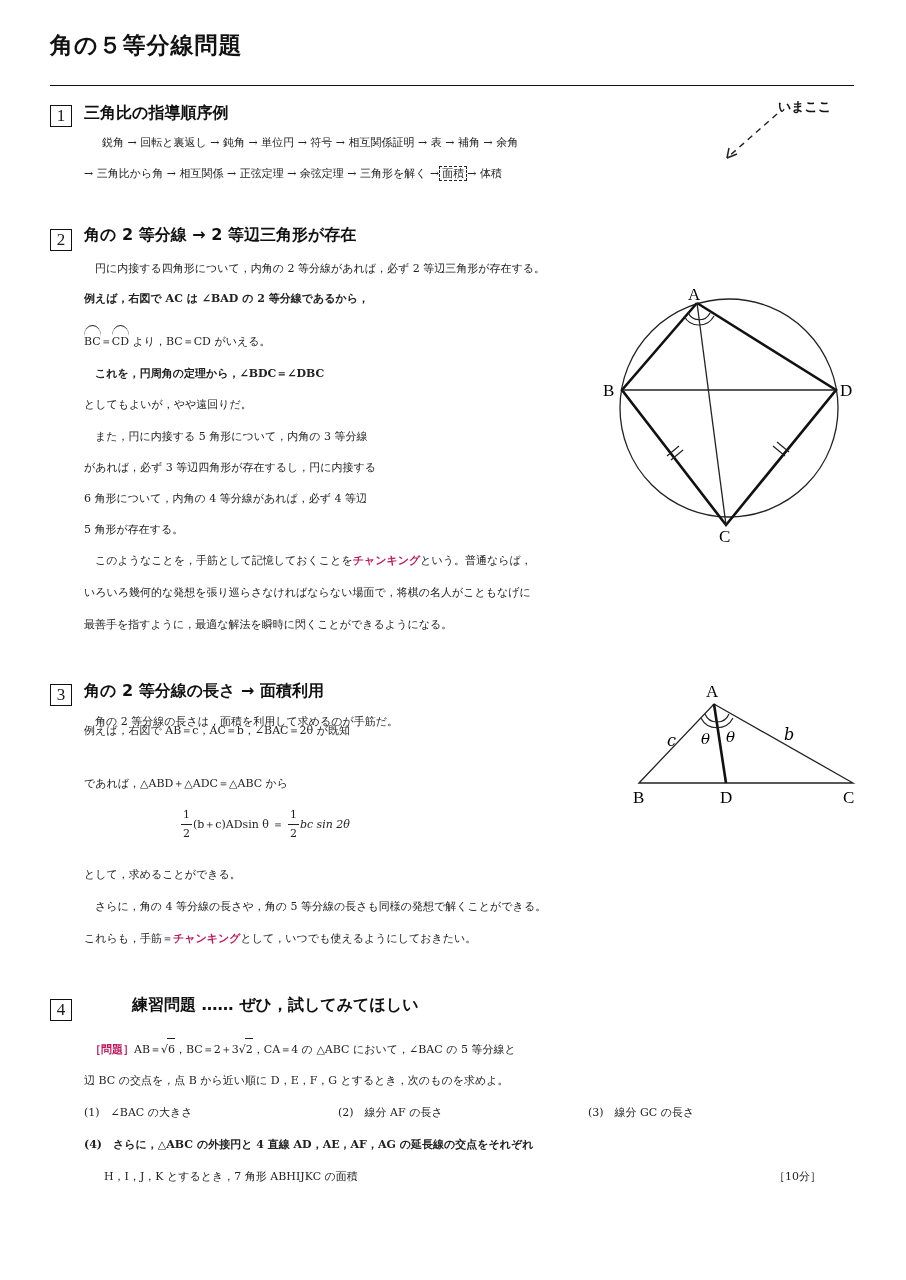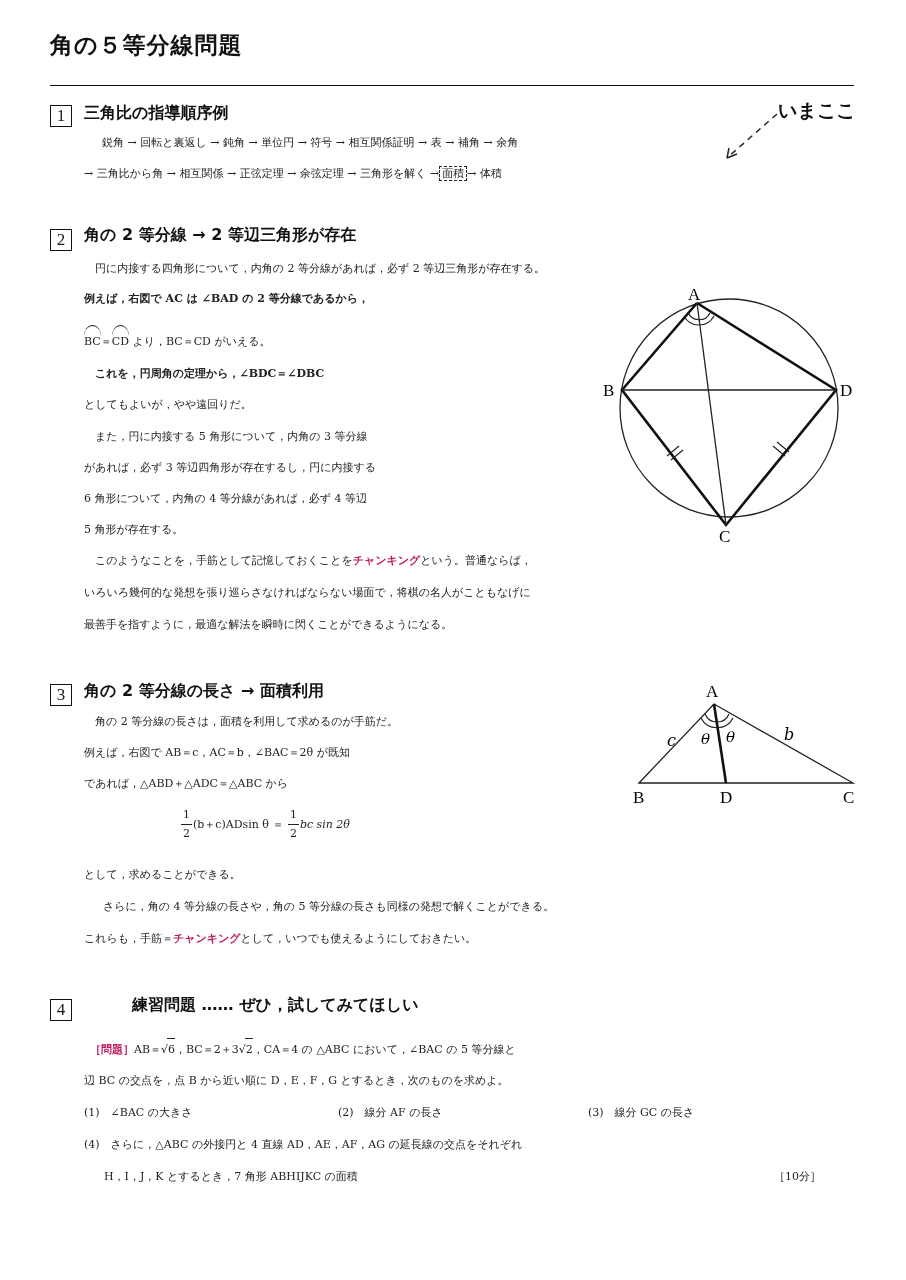--- a/index.html
+++ b/index.html
@@ -25,21 +25,21 @@
   .dash-box { border:1.5px dashed #222; padding:0 2px; }
 </style>
 </head>
 <body>
 
 <div class="abs title">角の５等分線問題</div>
 <div class="abs rule"></div>
 
 <div class="abs secnum" style="left:50px;top:105px;">1</div>
 <div class="abs sechead" style="left:84px;top:103px;">三角比の指導順序例</div>
-<div class="abs sechead" style="left:778px;top:98px;font-size:19px;">いまここ</div>
+<div class="abs sechead" style="left:778px;top:98px;font-size:13px;">いまここ</div>
 <svg class="abs" style="left:715px;top:110px;" width="70" height="55">
   <path d="M62 4 L12 48" stroke="#222" stroke-width="1.5" stroke-dasharray="6,5" fill="none"></path>
   <path d="M12 48 L14 38 M12 48 L22 44" stroke="#222" stroke-width="1.5" fill="none"></path>
 </svg>
 <div class="abs line" style="left:102px;top:132px;">鋭角 → 回転と裏返し → 鈍角 → 単位円 → 符号 → 相互関係証明 → 表 → 補角 → 余角</div>
 <div class="abs line" style="left:84px;top:163px;">
   <span>→ 三角比から角 → 相互関係 → 正弦定理 → 余弦定理 → 三角形を解く →</span><span class="dash-box">面積</span><span>→ 体積</span>
 </div>
 
 <div class="abs secnum" style="left:50px;top:229px;">2</div>
@@ -75,21 +75,21 @@
 
 <div class="abs line" style="left:84px;top:550px;">
   <span>　このようなことを，手筋として記憶しておくことを</span><span class="bold">チャンキング</span><span>という。普通ならば，</span>
 </div>
 <div class="abs line" style="left:84px;top:582px;">いろいろ幾何的な発想を張り巡らさなければならない場面で，将棋の名人がこともなげに</div>
 <div class="abs line" style="left:84px;top:614px;">最善手を指すように，最適な解法を瞬時に閃くことができるようになる。</div>
 
 <div class="abs secnum" style="left:50px;top:684px;">3</div>
 <div class="abs sechead" style="left:84px;top:681px;">角の 2 等分線の長さ → 面積利用</div>
 <div class="abs line" style="left:84px;top:711px;">　角の 2 等分線の長さは，面積を利用して求めるのが手筋だ。</div>
-<div class="abs line" style="left:84px;top:742px;text-align:right;">例えば，右図で AB＝c，AC＝b，∠BAC＝2θ が既知</div>
+<div class="abs line" style="left:84px;top:720px;text-align:right;">例えば，右図で AB＝c，AC＝b，∠BAC＝2θ が既知</div>
 <div class="abs line" style="left:84px;top:773px;">であれば，△ABD＋△ADC＝△ABC から</div>
 
 <div class="abs line" style="left:180px;top:806px;line-height:20px;">
   <span class="frac"><span class="n">1</span><span class="d">2</span></span><span style="vertical-align:middle;">(b＋c)ADsin θ ＝</span>
   <span class="frac"><span class="n">1</span><span class="d">2</span></span><span style="vertical-align:middle;font-style:italic;">bc sin 2θ</span>
 </div>
 
 <svg class="abs" style="left:625px;top:678px;" width="245" height="132">
   <polygon points="14,105 89,26 228,105" fill="none" stroke="#222" stroke-width="1.3"></polygon>
   <line x1="89" y1="26" x2="101" y2="105" stroke="#111" stroke-width="2.6"></line>
@@ -99,29 +99,29 @@
   <text x="8" y="125" font-size="17" font-family="Liberation Serif,serif">B</text>
   <text x="95" y="125" font-size="17" font-family="Liberation Serif,serif">D</text>
   <text x="218" y="125" font-size="17" font-family="Liberation Serif,serif">C</text>
   <text x="42" y="68" font-size="16" font-style="italic" font-family="DejaVu Serif,serif">c</text>
   <text x="159" y="62" font-size="16" font-style="italic" font-family="DejaVu Serif,serif">b</text>
   <text x="76" y="66" font-size="15" font-style="italic" font-family="DejaVu Serif,serif">θ</text>
   <text x="101" y="64" font-size="15" font-style="italic" font-family="DejaVu Serif,serif">θ</text>
 </svg>
 
 <div class="abs line" style="left:84px;top:864px;">として，求めることができる。</div>
-<div class="abs line" style="left:92px;top:896px;text-align:center;">　さらに，角の 4 等分線の長さや，角の 5 等分線の長さも同様の発想で解くことができる。</div>
+<div class="abs line" style="left:84px;top:896px;text-align:center;">　さらに，角の 4 等分線の長さや，角の 5 等分線の長さも同様の発想で解くことができる。</div>
 <div class="abs line" style="left:84px;top:928px;">
   <span>これらも，手筋＝</span><span class="bold">チャンキング</span><span>として，いつでも使えるようにしておきたい。</span>
 </div>
 
 <div class="abs secnum" style="left:50px;top:999px;">4</div>
 <div class="abs sechead" style="left:84px;top:995px;padding-left:48px;">練習問題 …… ぜひ，試してみてほしい</div>
 <div class="abs line" style="left:90px;top:1038px;">
   <span class="bold">［問題］</span><span>AB＝</span>√<span class="sqrt">6</span><span>，BC＝2＋3</span>√<span class="sqrt">2</span><span>，CA＝4 の △ABC において，∠BAC の 5 等分線と</span>
 </div>
 <div class="abs line" style="left:84px;top:1070px;">辺 BC の交点を，点 B から近い順に D，E，F，G とするとき，次のものを求めよ。</div>
 <div class="abs line" style="left:84px;top:1102px;">(1)　∠BAC の大きさ</div>
 <div class="abs line" style="left:338px;top:1102px;">(2)　線分 AF の長さ</div>
 <div class="abs line" style="left:588px;top:1102px;">(3)　線分 GC の長さ</div>
-<div class="abs line" style="left:84px;top:1134px;">(4)　さらに，△ABC の外接円と 4 直線 AD，AE，AF，AG の延長線の交点をそれぞれ</div>
+<div class="abs line" style="left:84px;top:1134px;font-weight:bold;">(4)　さらに，△ABC の外接円と 4 直線 AD，AE，AF，AG の延長線の交点をそれぞれ</div>
 <div class="abs line" style="left:104px;top:1166px;">H，I，J，K とするとき，7 角形 ABHIJKC の面積</div>
 <div class="abs line" style="left:774px;top:1166px;">［10分］</div>
 
 </body></html>

